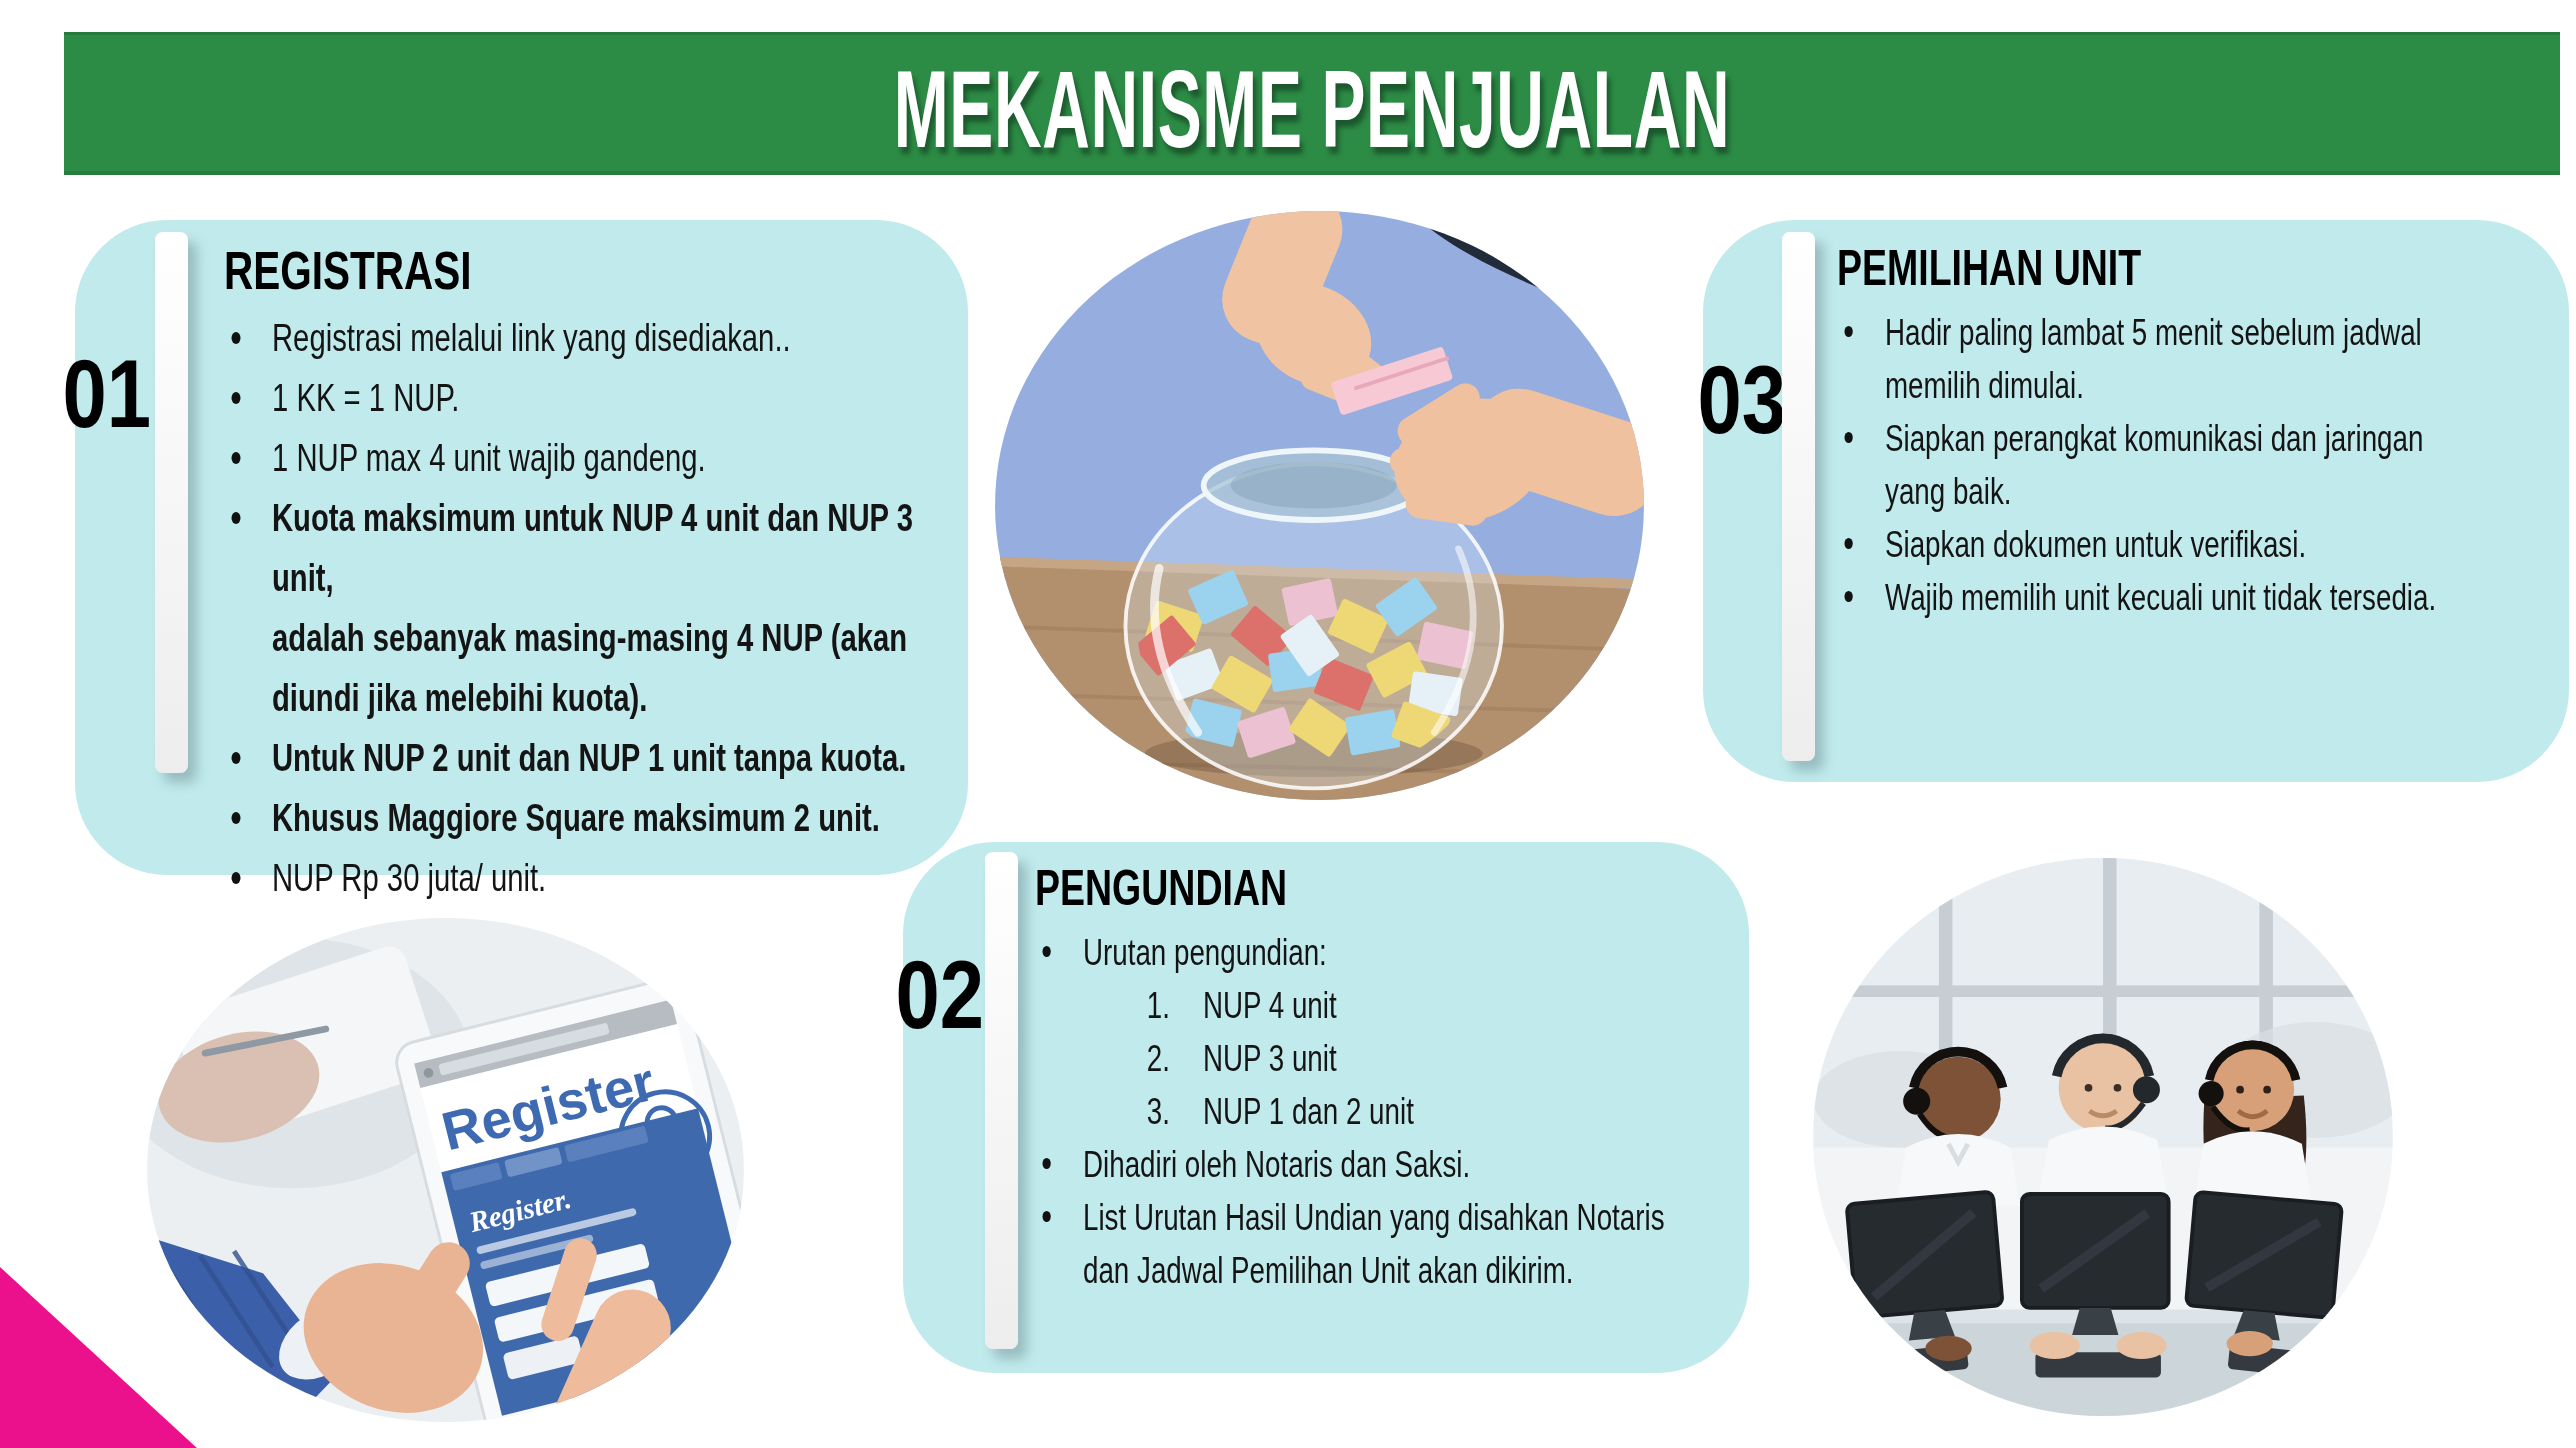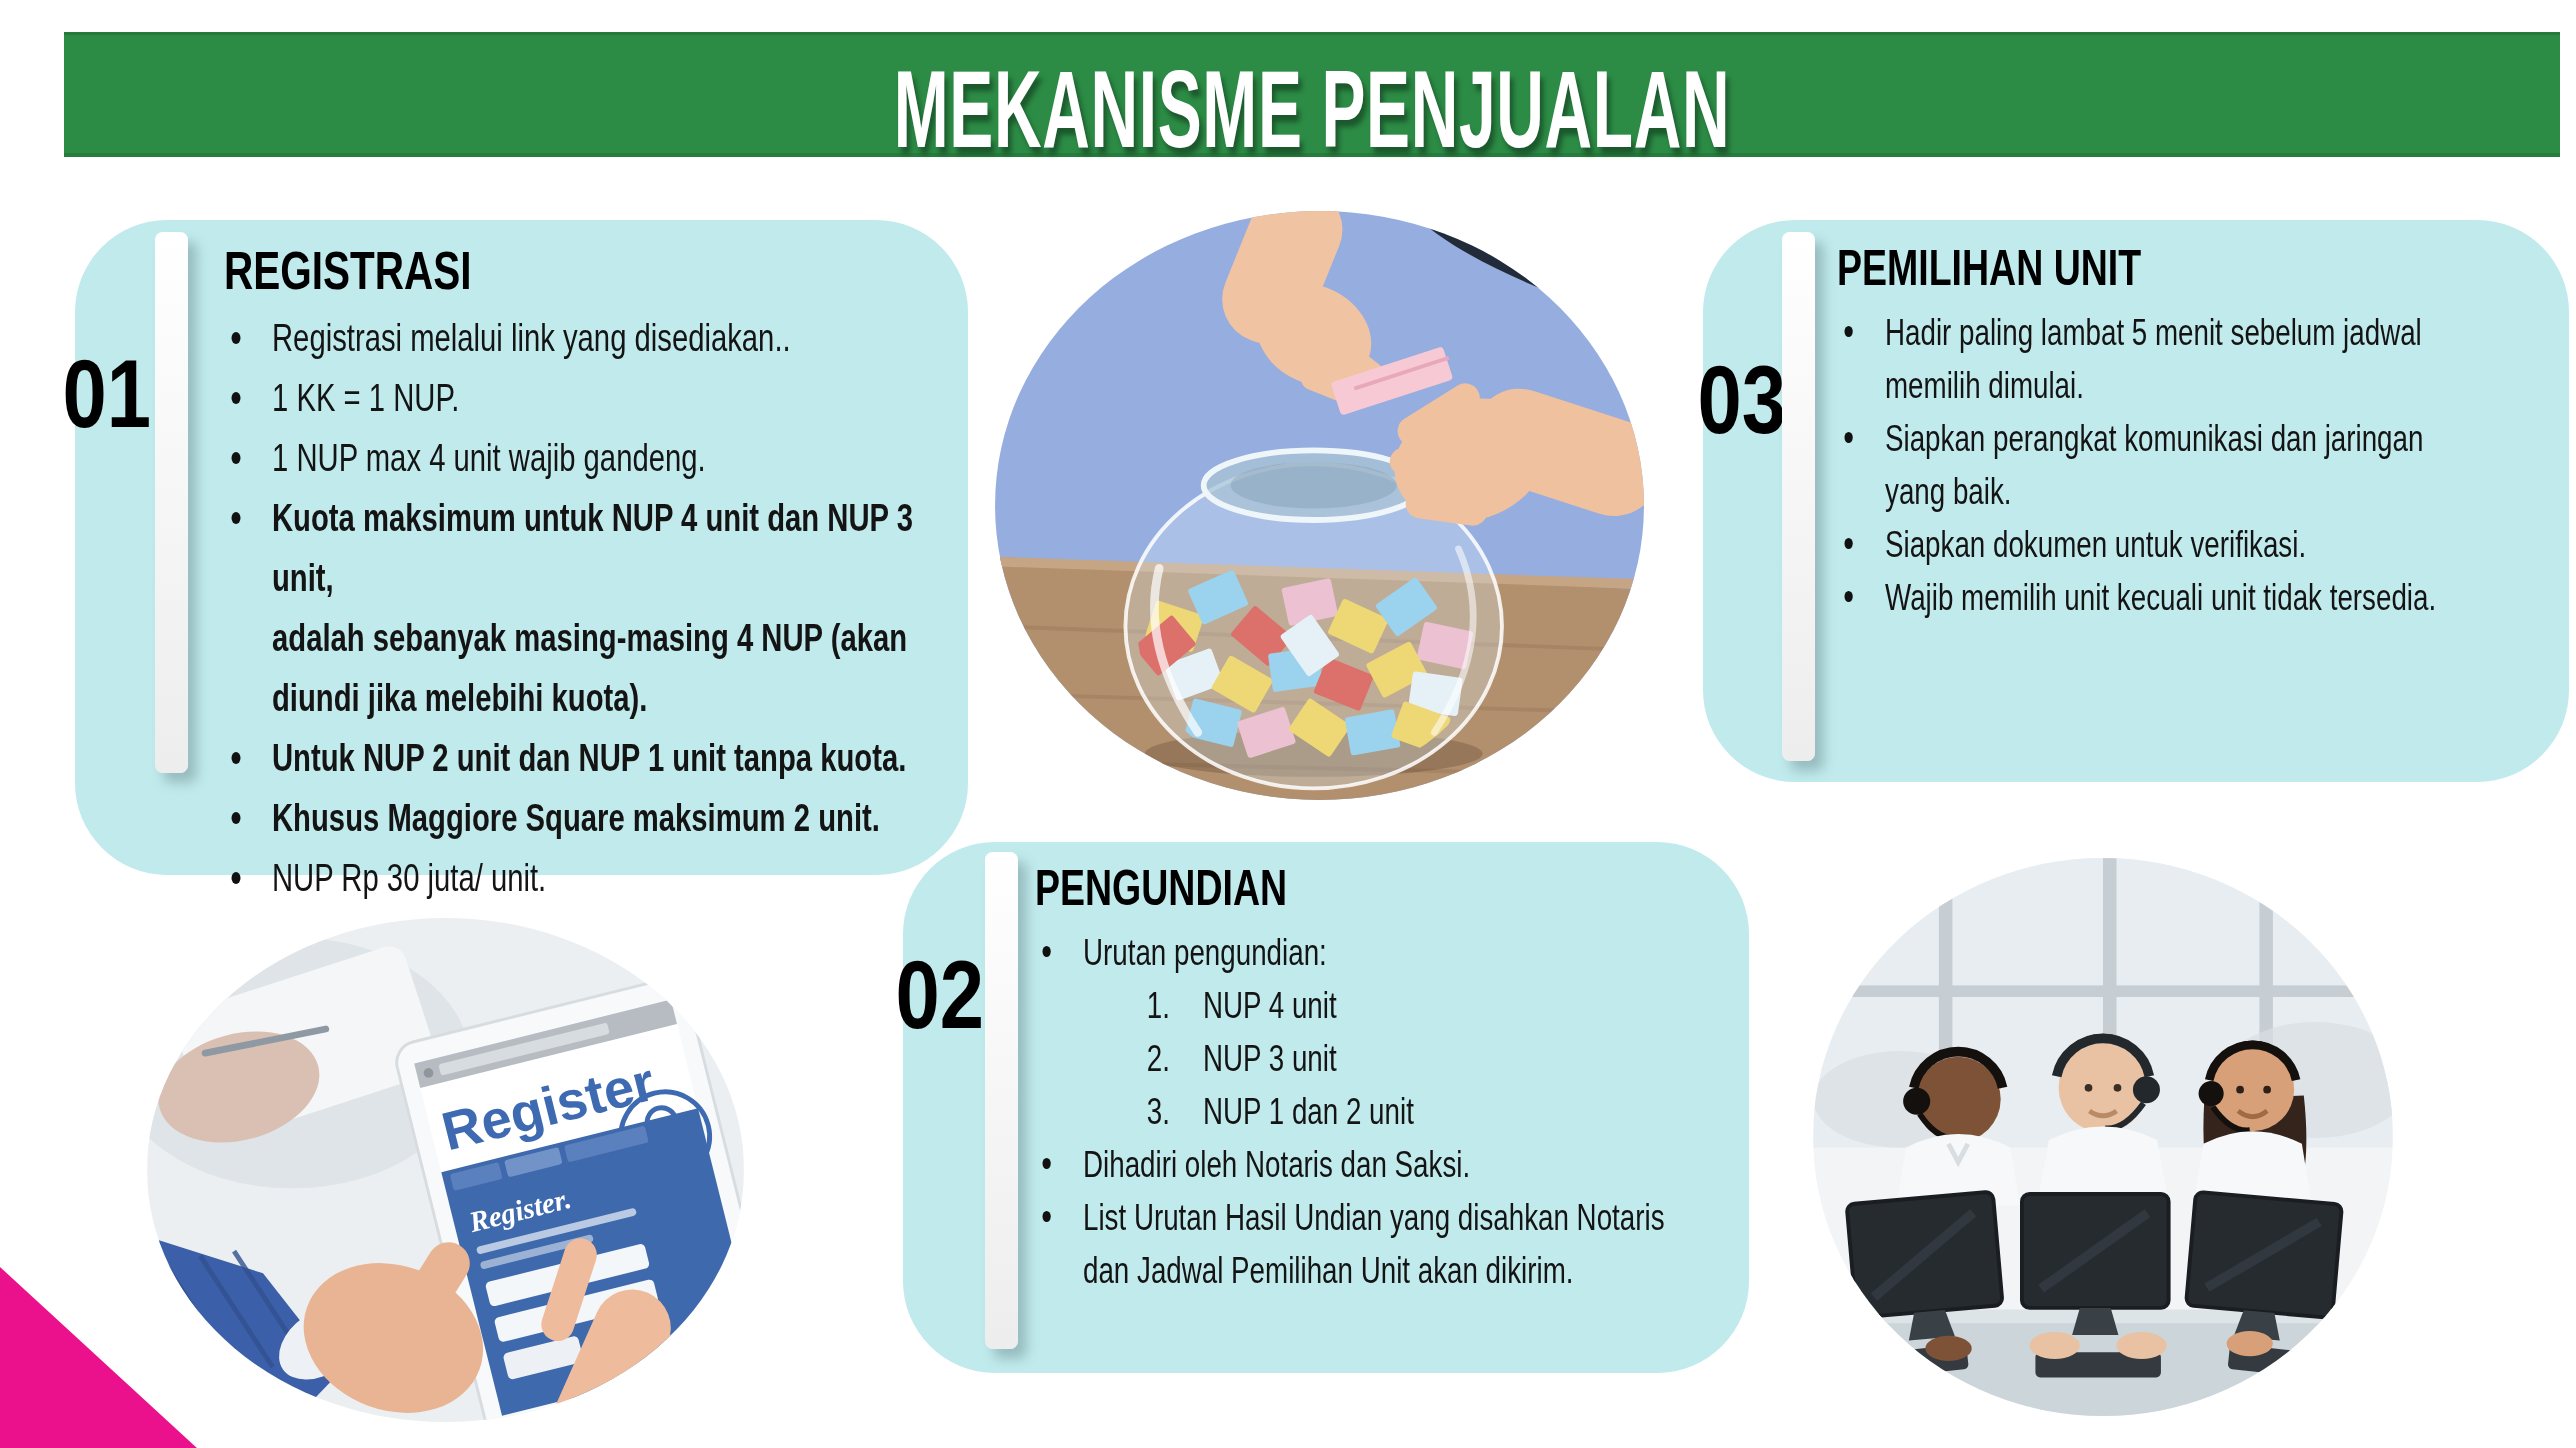--- a/index.html
+++ b/index.html
@@ -5,21 +5,21 @@
   :root{
     --green:#2C8C45; --cyan:#C0EAEC; --pink:#EB108C;
     --ink:#141414; --tabblue:#3F69AD;
   }
   *{margin:0;padding:0;box-sizing:border-box;}
   html,body{width:2576px;height:1449px;background:#ffffff;overflow:hidden;}
   body{font-family:"Liberation Sans","DejaVu Sans",sans-serif;color:var(--ink);}
   .slide{position:relative;width:2576px;height:1449px;background:#fff;overflow:hidden;}
 
   
-  .header{position:absolute;left:64px;top:32px;width:2496px;height:125px;background:var(--green);
+  .header{position:absolute;left:64px;top:32px;width:2496px;height:143px;background:var(--green);
           border-top:3.9px solid rgba(0,0,0,0.12);border-bottom:4.8px solid rgba(0,0,0,0.10);}
   .header .title{position:absolute;left:0;right:0;top:0;height:143px;line-height:147px;text-align:center;
           color:#fff;font-weight:700;font-size:110px;letter-spacing:1px;
           transform:scaleX(0.60);text-shadow:5.8px 6.8px 6.8px rgba(15,45,25,0.55);white-space:nowrap;}
 
   
   .card{position:absolute;background:var(--cyan);border-radius:92px;}
   .card1{left:75px;top:220px;width:893px;height:655px;}
   .card2{left:903px;top:842px;width:846px;height:531px;}
   .card3{left:1703px;top:220px;width:866px;height:562px;}

